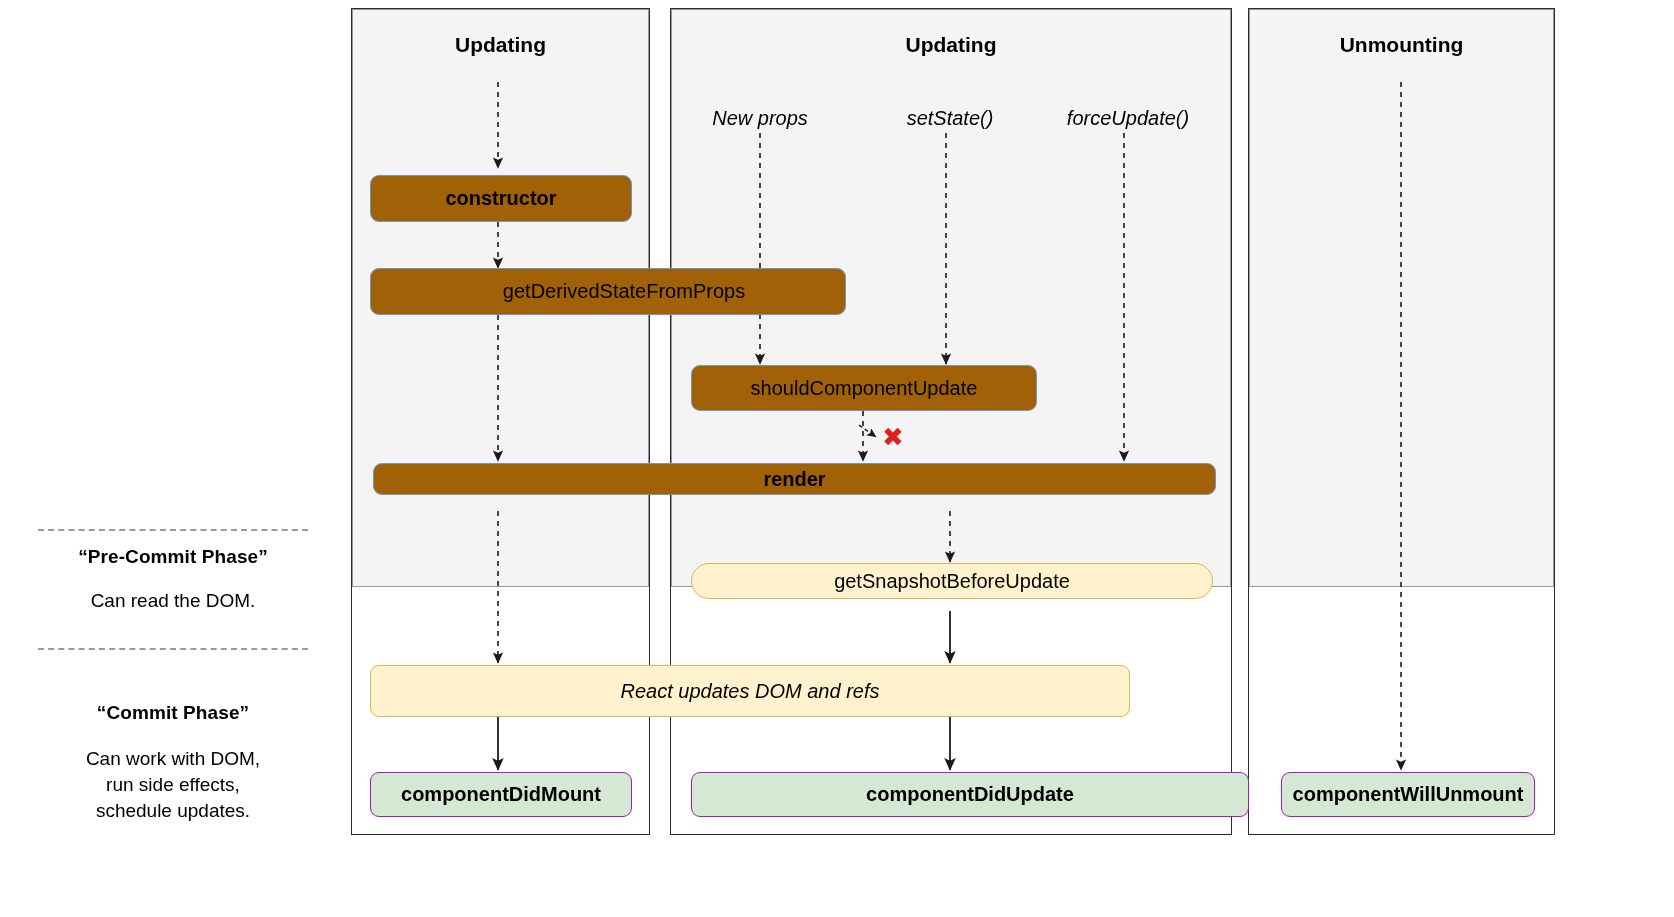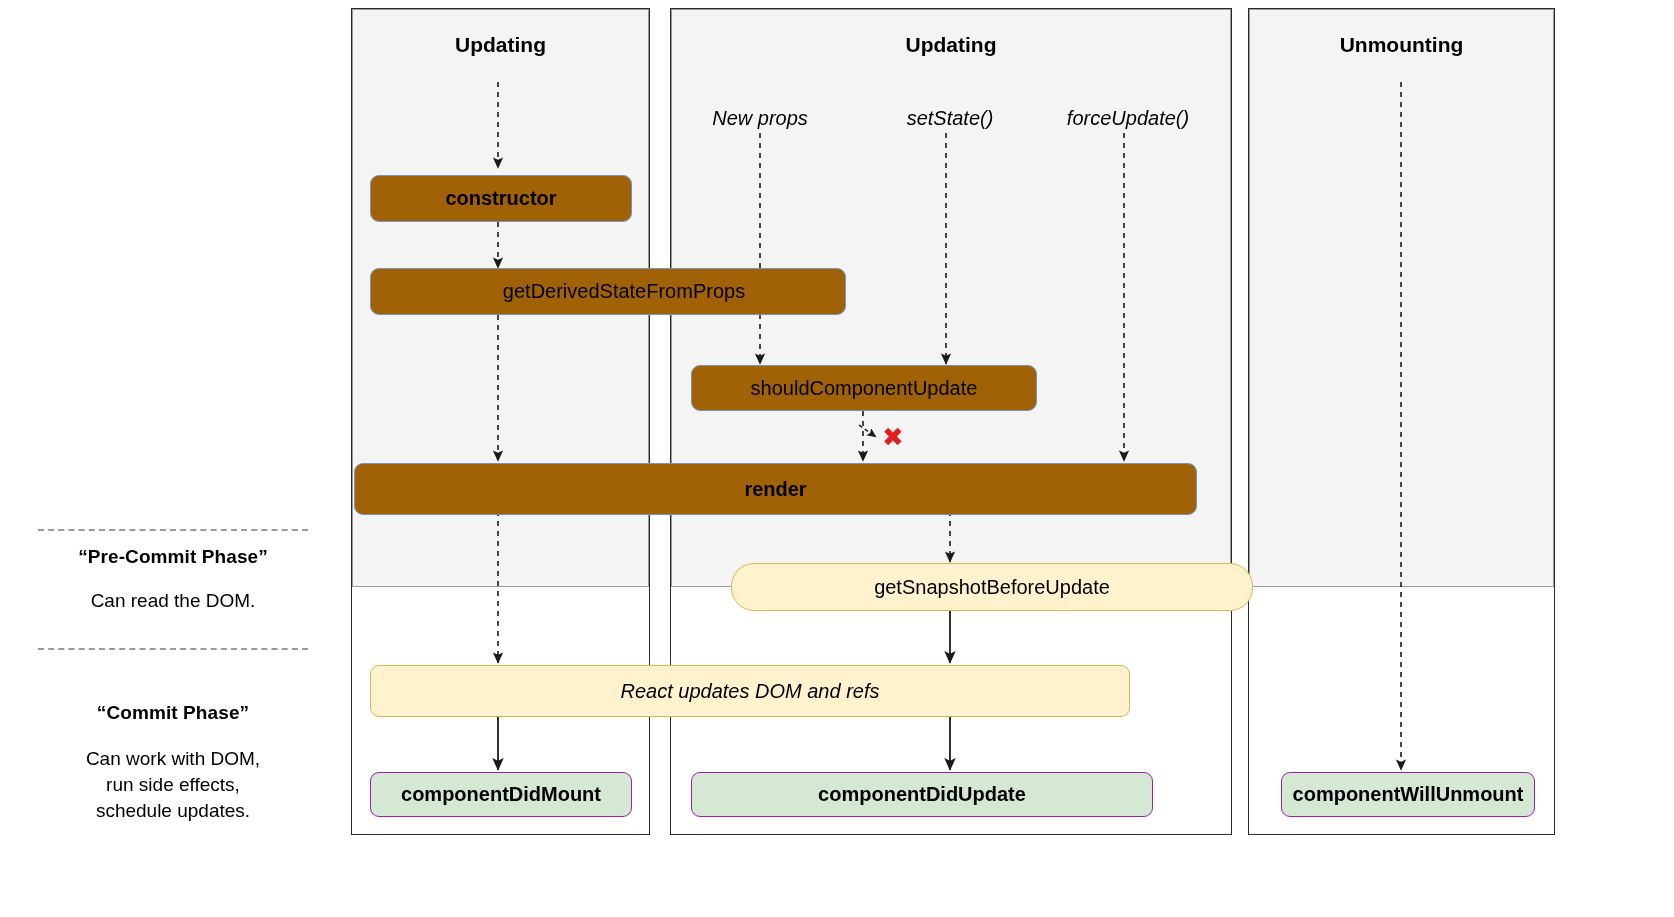--- a/index.html
+++ b/index.html
@@ -121,25 +121,25 @@
   </svg>
 
   <div class="xmark" style="left:882px;top:424px;">✖</div>
 
   <div class="node blue bold" style="left:370px;top:175px;width:262px;height:47px;">constructor</div>
 
   <div class="node blue" style="left:370px;top:268px;width:476px;height:47px;padding-left:32px;">getDerivedStateFromProps</div>
 
   <div class="node blue" style="left:691px;top:365px;width:346px;height:46px;">shouldComponentUpdate</div>
 
-  <div class="node blue bold" style="left:354px;top:463px;width:843px;height:52px;">render</div>
+  <div class="node blue bold" style="left:373px;top:463px;width:843px;height:32px;">render</div>
 
-  <div class="node yellow" style="left:731px;top:563px;width:522px;height:48px;border-radius:23px;">getSnapshotBeforeUpdate</div>
+  <div class="node yellow" style="left:691px;top:563px;width:522px;height:36px;border-radius:23px;">getSnapshotBeforeUpdate</div>
 
   <div class="node yellow ital" style="left:370px;top:665px;width:760px;height:52px;">React updates DOM and refs</div>
 
   <div class="node green bold" style="left:370px;top:772px;width:262px;height:45px;">componentDidMount</div>
 
-  <div class="node green bold" style="left:691px;top:772px;width:462px;height:45px;">componentDidUpdate</div>
+  <div class="node green bold" style="left:691px;top:772px;width:558px;height:45px;">componentDidUpdate</div>
 
   <div class="node green bold" style="left:1281px;top:772px;width:254px;height:45px;">componentWillUnmount</div>
 
 </div>
 
 </body></html>

